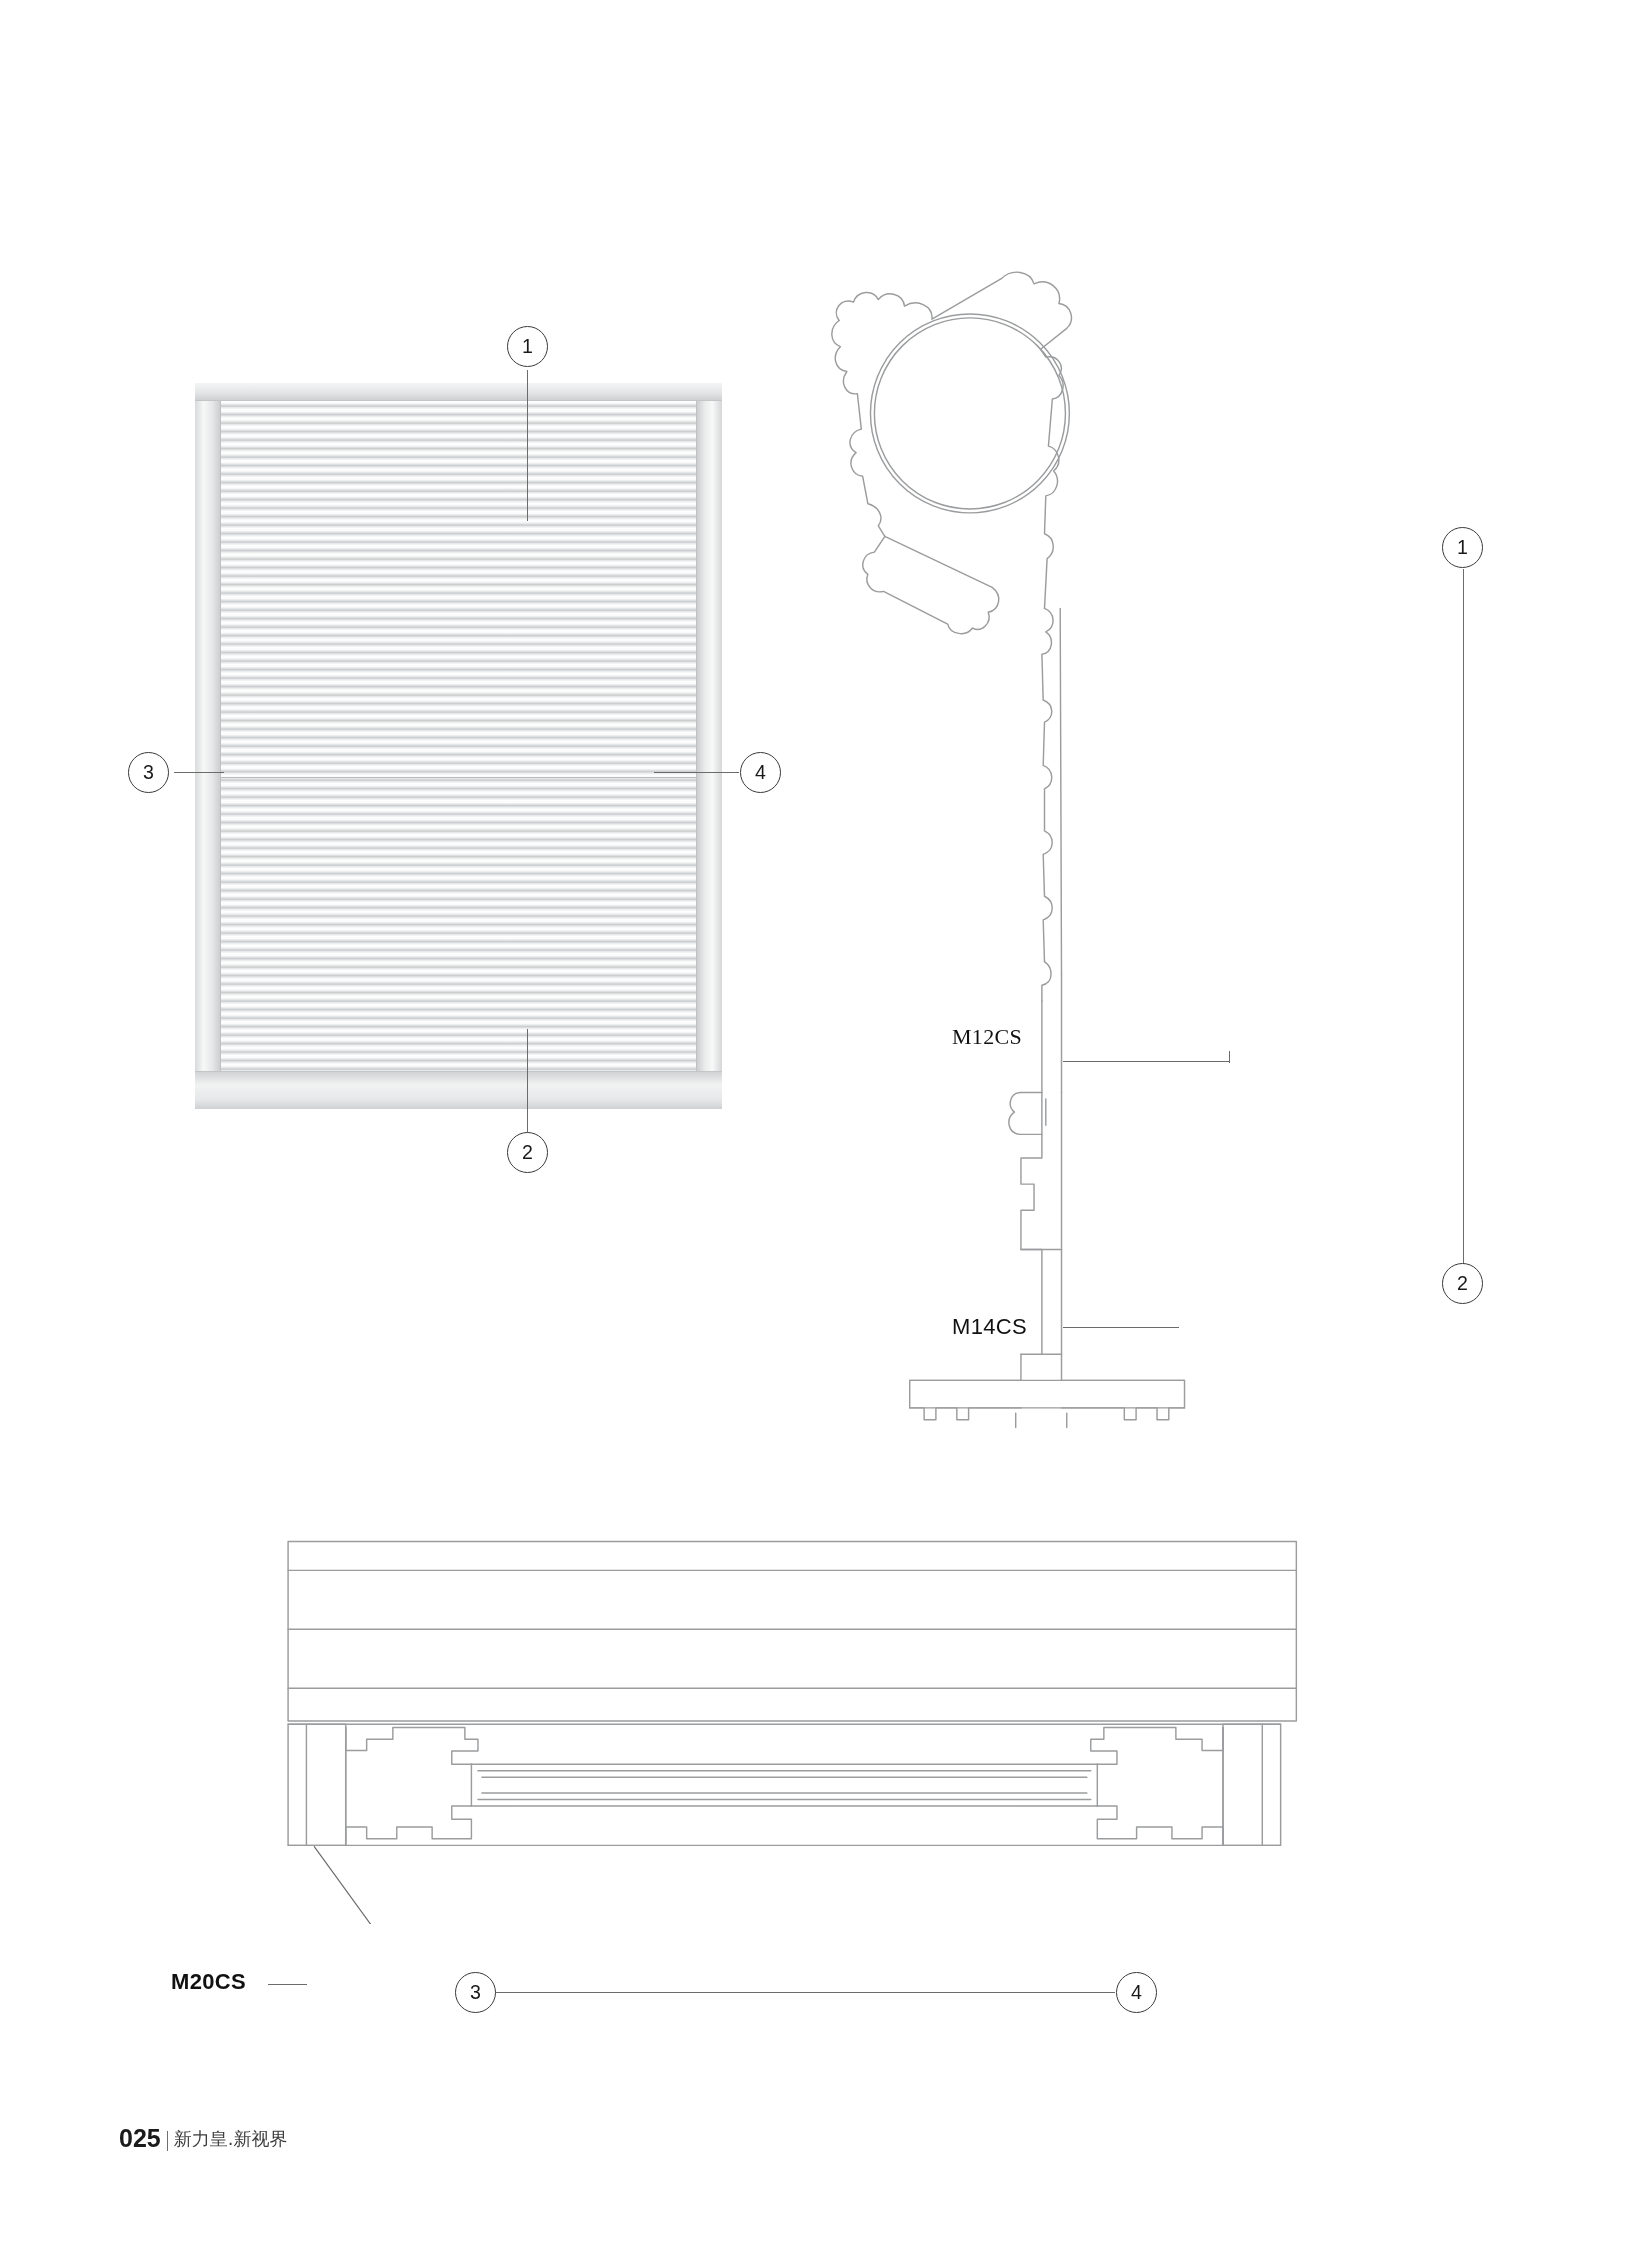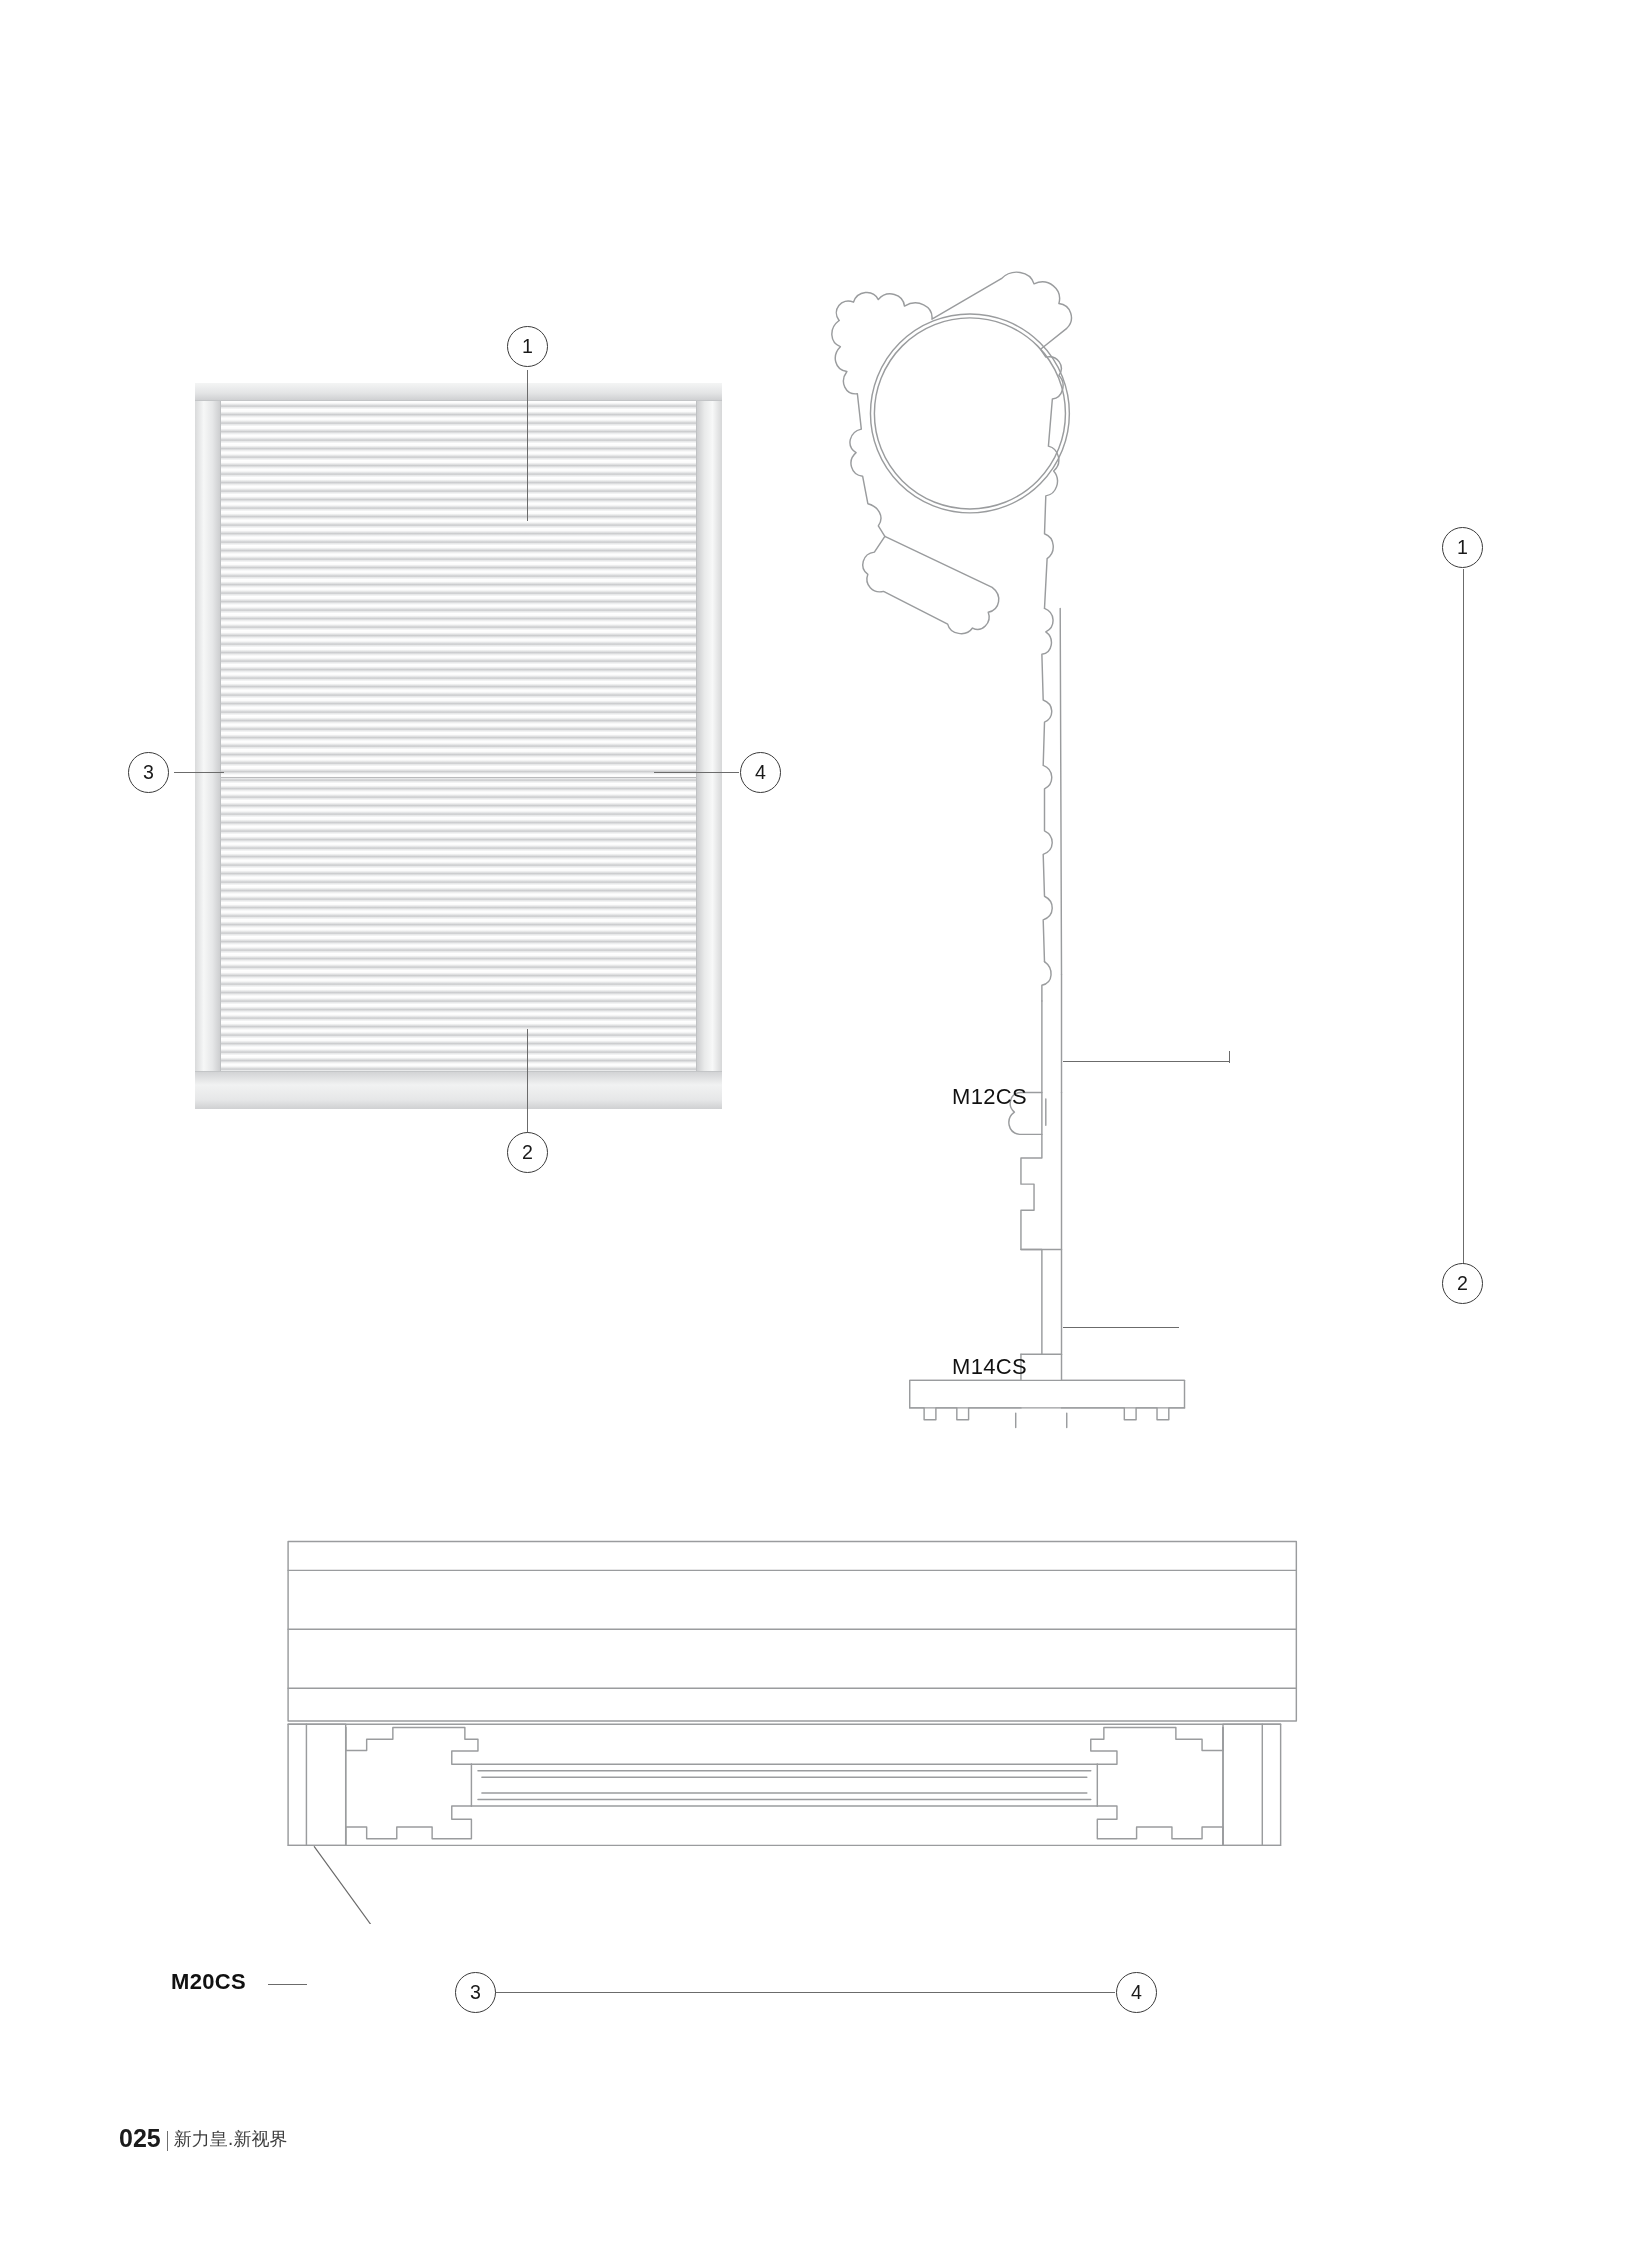--- a/index.html
+++ b/index.html
@@ -273,27 +273,27 @@
         <path d="M 160 1740 L 580 1740"></path>
         <path d="M 160 1782 L 580 1782"></path>
         <path d="M 330 1700 L 392 1700"></path>
         <path d="M 330 1540 L 392 1540"></path>
         <path d="M 322 1790 L 322 1812"></path>
         <path d="M 400 1790 L 400 1812"></path>
       </g>
     </svg>
   </div>
 
-  <div class="partlabel" style="left:952px; top:1084px;">
+  <div class="partlabel" style="left:952px; top:1024px;font-family:Liberation Serif, serif;">
     <span>M12CS</span>
   </div>
   <div class="leader h" style="left:1063px; top:1061px; width:166px;"></div>
   <div class="leader" style="left:1229px; top:1051px; width:1px; height:11.8px;"></div>
 
-  <div class="partlabel" style="left:952px; top:1354px;">
+  <div class="partlabel" style="left:952px; top:1314px;">
     <span>M14CS</span>
   </div>
   <div class="leader h" style="left:1063px; top:1327px; width:116px;"></div>
 
   <div class="leader v" style="left:1463px; top:569px; height:720px;"></div>
   <div class="callout" style="left:1442px; top:527px;">
     <span>1</span>
   </div>
   <div class="callout" style="left:1442px; top:1263px;">
     <span>2</span>

